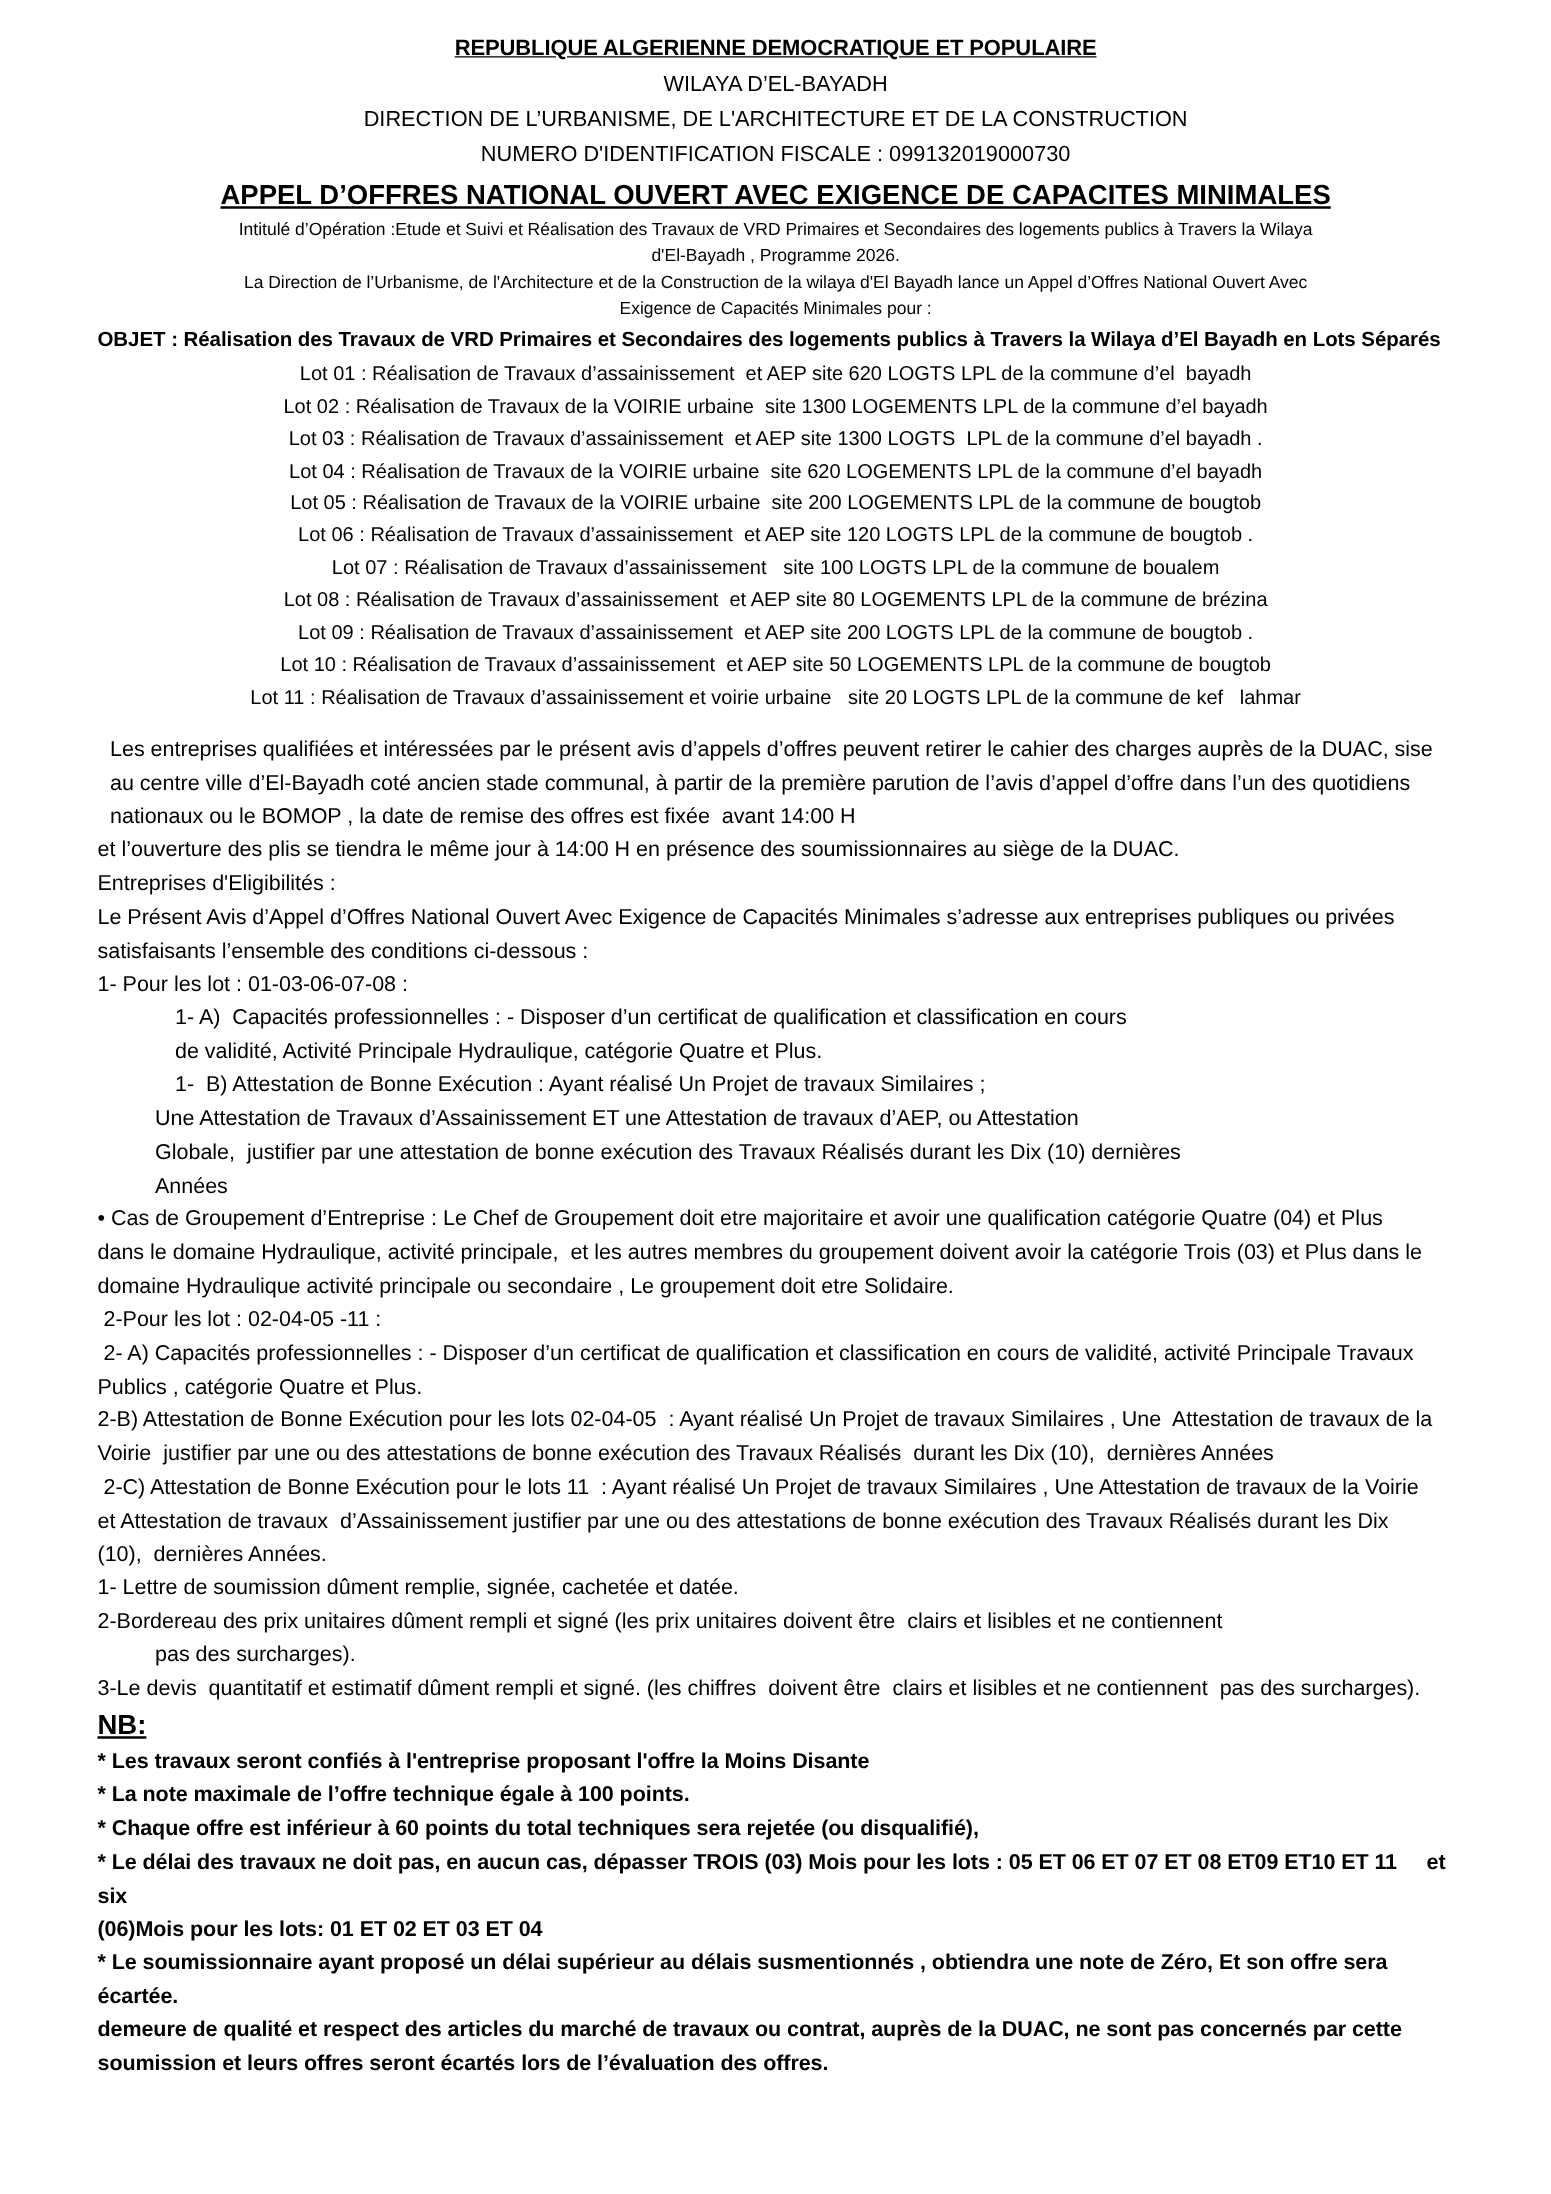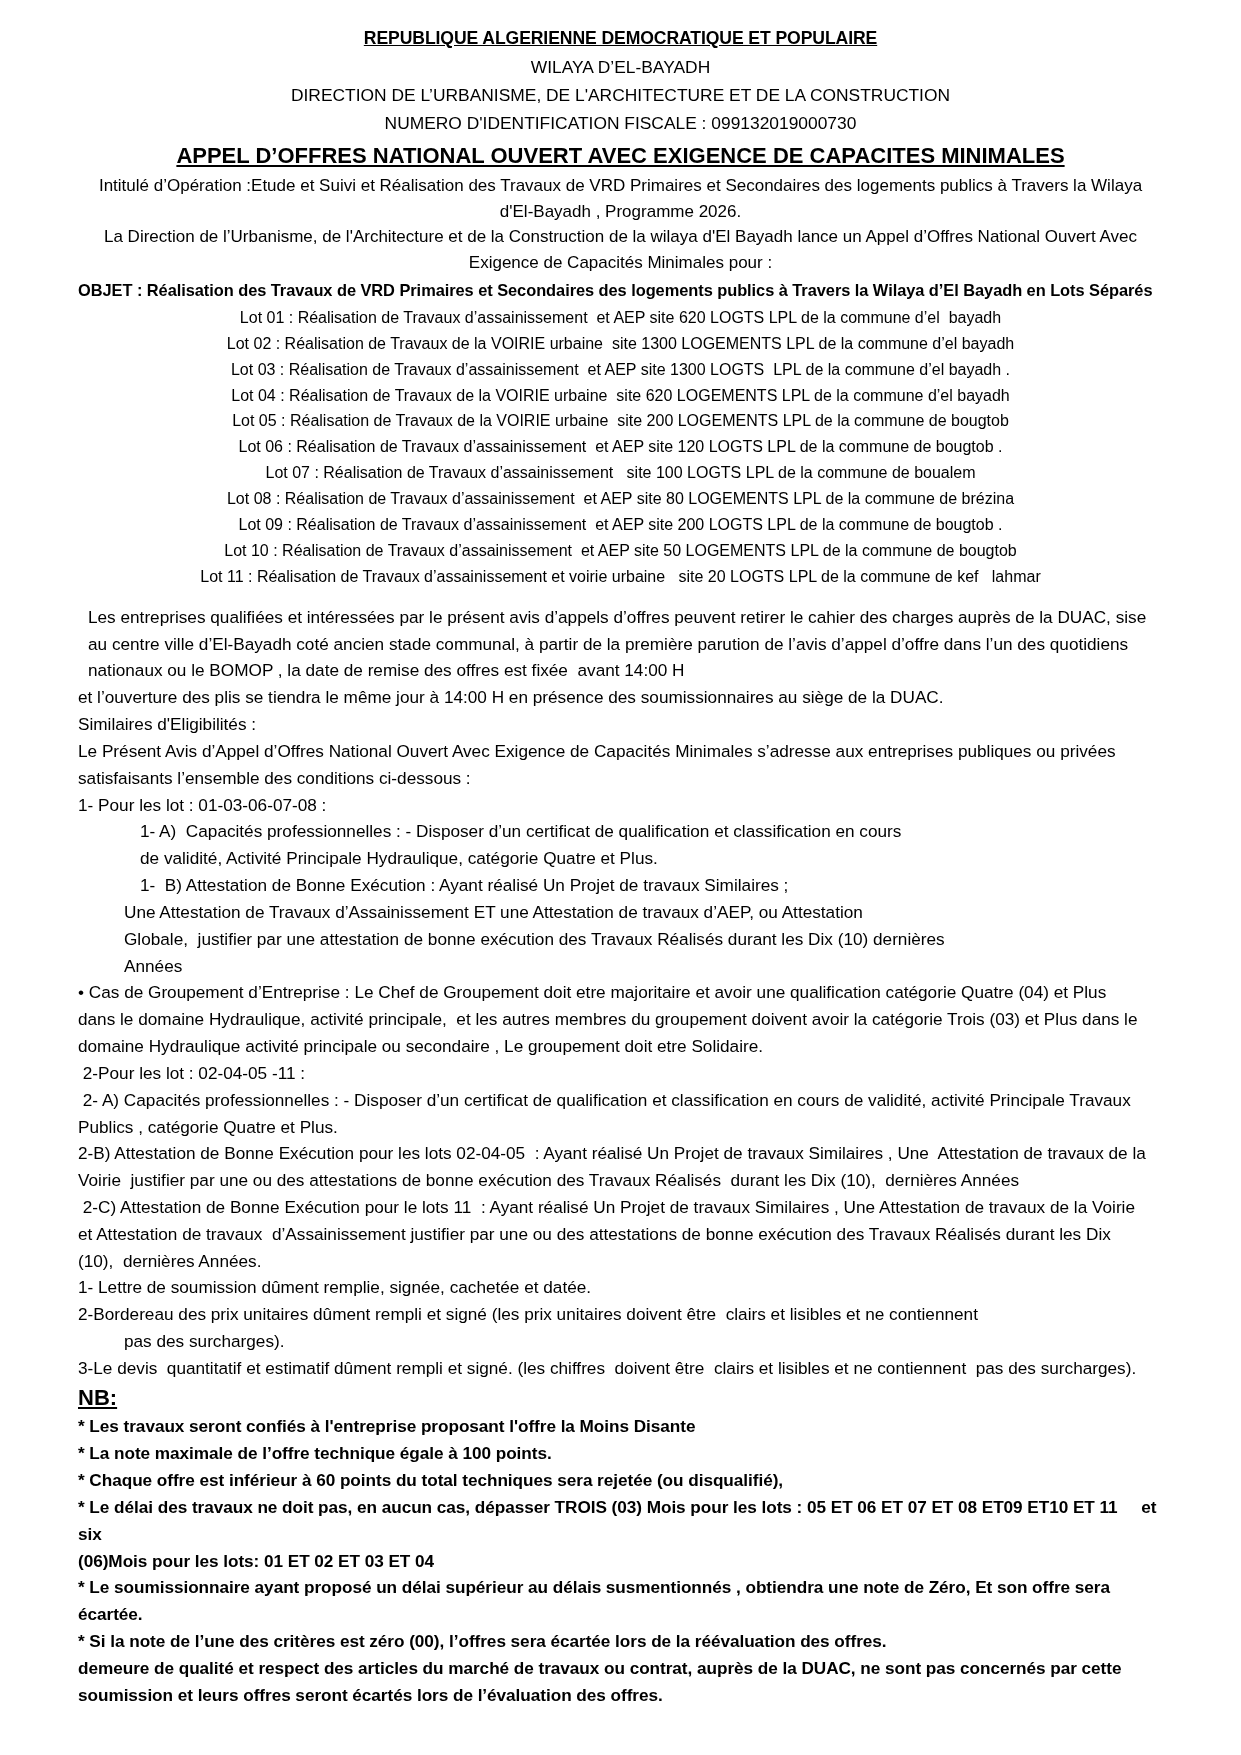--- a/index.html
+++ b/index.html
@@ -38,21 +38,21 @@
   }
   .hdr3 {
     text-align: center;
     font-weight: bold;
     text-decoration: underline;
     font-size: 22px;
     margin: 3px 0 2px 0;
   }
   .intro {
     text-align: center;
-    font-size: 17px;
+    font-size: 14px;
     margin: 0;
     line-height: 1.5;
   }
   .objet {
     text-align: left;
     font-weight: bold;
     font-size: 16.4px;
     margin: 4px 0 2px 0;
     letter-spacing: -0.05px;
   }
@@ -128,21 +128,21 @@
     <div class="lot">Lot 11 : Réalisation de Travaux d’assainissement et voirie urbaine   site 20 LOGTS LPL de la commune de kef   lahmar</div>
   </div>
 
   <div class="gap-sm"></div>
 
   <div class="para-ctr">Les entreprises qualifiées et intéressées par le présent avis d’appels d’offres peuvent retirer le cahier des charges auprès de la DUAC, sise</div>
   <div class="para-ctr">au centre ville d’El-Bayadh coté ancien stade communal, à partir de la première parution de l’avis d’appel d’offre dans l’un des quotidiens</div>
   <div class="para-ctr">nationaux ou le BOMOP , la date de remise des offres est fixée  avant 14:00 H</div>
   <div class="para">et l’ouverture des plis se tiendra le même jour à 14:00 H en présence des soumissionnaires au siège de la DUAC.</div>
 
-  <div class="para">Similaires d'Eligibilités :</div>
+  <div class="para">Entreprises d'Eligibilités :</div>
   <div class="para">Le Présent Avis d’Appel d’Offres National Ouvert Avec Exigence de Capacités Minimales s’adresse aux entreprises publiques ou privées</div>
   <div class="para">satisfaisants l’ensemble des conditions ci-dessous :</div>
 
   <div class="para">1- Pour les lot : 01-03-06-07-08 :</div>
   <div class="para indent2">1- A)  Capacités professionnelles : - Disposer d’un certificat de qualification et classification en cours</div>
   <div class="para indent2">de validité, Activité Principale Hydraulique, catégorie Quatre et Plus.</div>
   <div class="para indent2">1-  B) Attestation de Bonne Exécution : Ayant réalisé Un Projet de travaux Similaires ;</div>
   <div class="para indent1">Une Attestation de Travaux d’Assainissement ET une Attestation de travaux d’AEP, ou Attestation</div>
   <div class="para indent1">Globale,  justifier par une attestation de bonne exécution des Travaux Réalisés durant les Dix (10) dernières</div>
   <div class="para indent1">Années</div>
@@ -166,19 +166,18 @@
   <div class="para">3-Le devis  quantitatif et estimatif dûment rempli et signé. (les chiffres  doivent être  clairs et lisibles et ne contiennent  pas des surcharges).</div>
 
   <div class="nb-head">NB:</div>
   <div>
     <div class="nb">* Les travaux seront confiés à l'entreprise proposant l'offre la Moins Disante</div>
     <div class="nb">* La note maximale de l’offre technique égale à 100 points.</div>
     <div class="nb">* Chaque offre est inférieur à 60 points du total techniques sera rejetée (ou disqualifié),</div>
     <div class="nb">* Le délai des travaux ne doit pas, en aucun cas, dépasser TROIS (03) Mois pour les lots : 05 ET 06 ET 07 ET 08 ET09 ET10 ET 11     et six</div>
     <div class="nb">(06)Mois pour les lots: 01 ET 02 ET 03 ET 04</div>
     <div class="nb">* Le soumissionnaire ayant proposé un délai supérieur au délais susmentionnés , obtiendra une note de Zéro, Et son offre sera écartée.</div>
-    <div class="nb">* Si la note de l’une des critères est zéro (00), l’offres sera écartée lors de la réévaluation des offres.</div>
     <div class="nb">demeure de qualité et respect des articles du marché de travaux ou contrat, auprès de la DUAC, ne sont pas concernés par cette</div>
     <div class="nb">soumission et leurs offres seront écartés lors de l’évaluation des offres.</div>
 
   </div>
 
 </div>
 
 </body></html>

